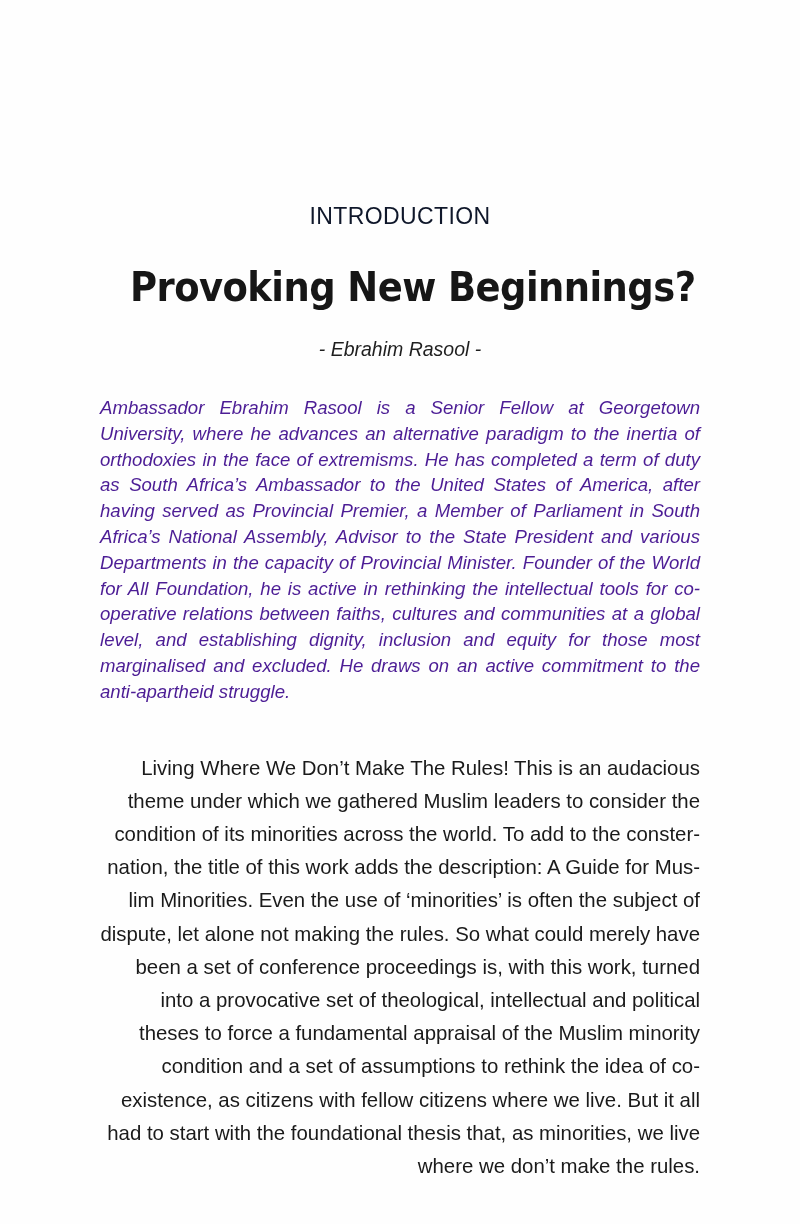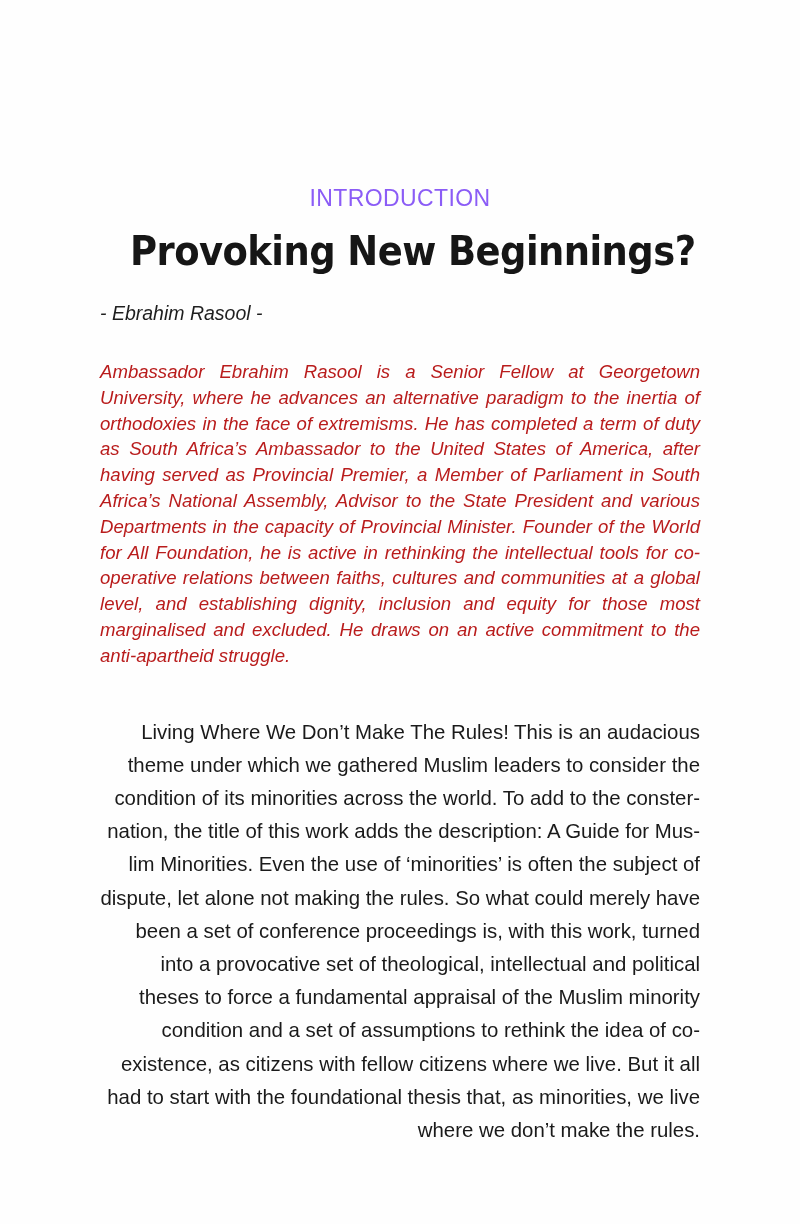--- a/index.html
+++ b/index.html
@@ -26,65 +26,66 @@
 
   .content {
     position: absolute;
     left: 100px;
     top: 0;
     width: 600px;
   }
 
   
   .section-label {
-    margin: 0;
+    margin: 18px;
     padding-top: 186px;
     text-align: center;
     font-size: 23px;
     font-weight: 400;
     letter-spacing: 0.4px;
     line-height: 1.1;
-    color: #8b5cf6;
+    color: #0f172a;
   }
 
   .chapter-title {
     margin: 0;
     padding-top: 18px;
     text-align: center;
     font-family: "DejaVu Sans", sans-serif;
     font-size: 41px;
     font-weight: 700;
     letter-spacing: -0.6px;
     line-height: 1.08;
     color: #161616;
     transform: scaleX(0.9);
     transform-origin: center center;
     white-space: nowrap;
   }
 
   .byline {
     margin: 0;
     padding-top: 28px;
+    text-align: center;
     font-size: 19.5px;
     font-style: italic;
     font-weight: 400;
     line-height: 1.2;
     color: #1f1f1f;
   }
 
   
   .bio {
     margin: 0;
     padding-top: 34px;
     font-size: 18.6px;
     font-style: italic;
     line-height: 25.8px;
     text-align: justify;
     text-justify: inter-word;
-    color: #b91c1c;
+    color: #4c1d95;
     hyphens: manual;
   }
 
   
   .body-copy {
     margin: 0;
     font-size: 20.4px;
     line-height: 33.2px;
     text-align: right;
     color: #1a1a1a;

